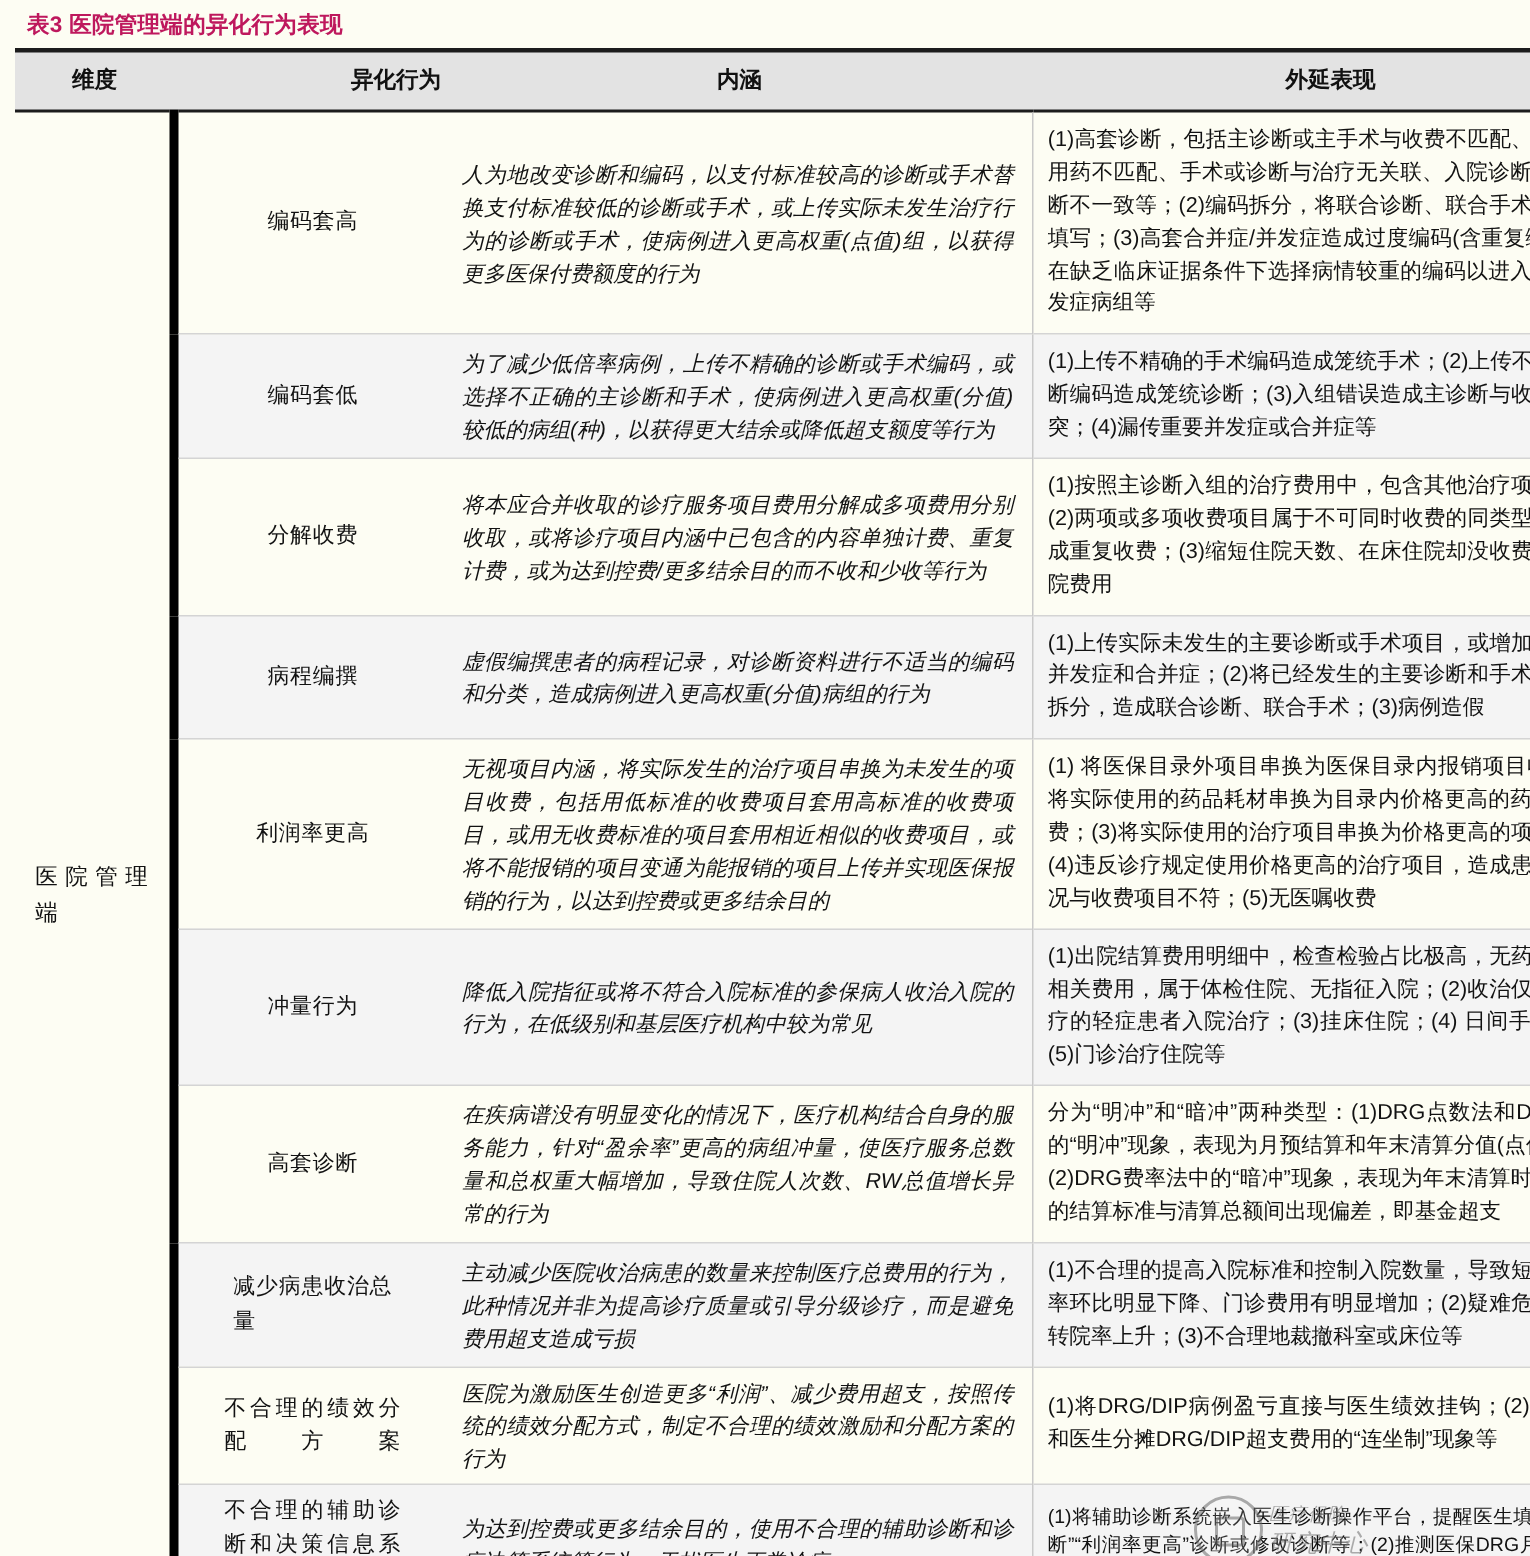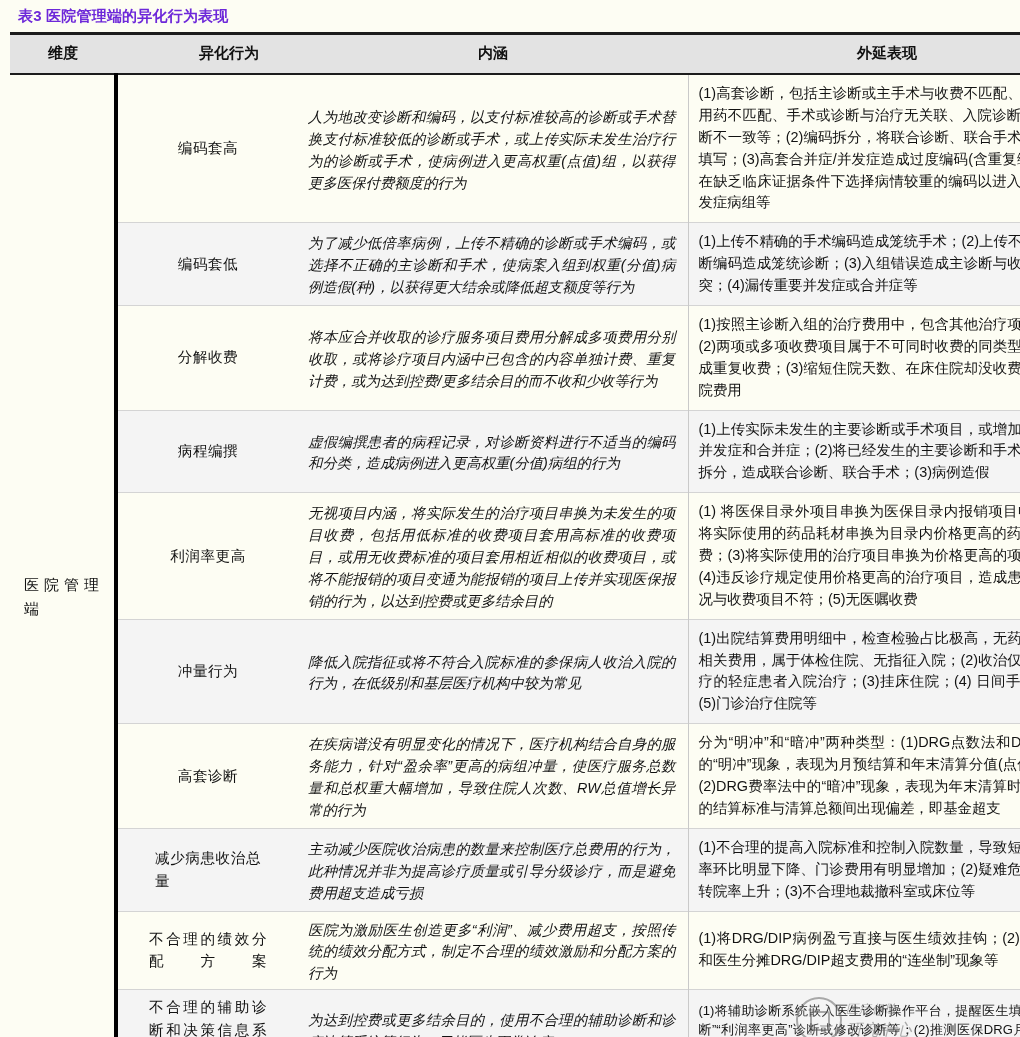--- a/index.html
+++ b/index.html
@@ -16,42 +16,42 @@
     box-sizing:border-box;
     background:#fdfdf3;
     position:relative;
     overflow:hidden;
   }
   .caption{
     font-size:15px;
     font-weight:bold;
     padding:7px 0 6px 18px;
     letter-spacing:.2px;
-    color:#6d28d9;
+    color:#be185d;
   }
   table.tbl{
     width:1000px;
     margin:0 10px;
     border-collapse:collapse;
     table-layout:fixed;
     border-top:3px solid #1c1c1c;
     border-bottom:3px solid #1c1c1c;
   }
   table.tbl thead th{
     background:#e3e3e3;
     border-bottom:2px solid #1c1c1c;
     font-size:15px;
     font-weight:bold;
     padding:9px 4px 10px 4px;
     text-align:center;
     vertical-align:middle;
     color:#111;
   }
   table.tbl thead th.c1{ text-align:center; }
-  table.tbl thead th.c2{ text-align:center; padding-left:48px;}
+  table.tbl thead th.c2{ text-align:right; padding-left:48px;}
   table.tbl thead th.c3{ text-align:center; }
   table.tbl thead th.c4{ text-align:center; }
   td{
     font-size:14.4px;
     line-height:1.52;
     vertical-align:middle;
     padding:7px 8px;
     color:#121212;
     border:0;
   }
@@ -98,21 +98,21 @@
     font-style:italic;
   }
   td.ext{
     width:390px;
     text-align:justify;
     text-justify:inter-ideograph;
     padding:8px 6px 8px 10px;
     vertical-align:middle;
     border-left:1px solid #c9c9c9;
   }
-  td.sepleft{ border-left:4px solid #000000; }
+  td.sepleft{ border-left:6px solid #000000; }
   tr.rowline td{ border-top:1px solid #d4d4d4; }
   .small{ font-size:13px; line-height:1.5;}
   
   .watermark{
     position:absolute;
     right:74px;
     bottom:24px;
     width:150px;
     height:60px;
     opacity:.55;
@@ -159,21 +159,21 @@
 
       <tr class="norm">
         <td class="dim" rowspan="10"><span class="dimtext">医院管理端</span></td>
         <td class="beh sepleft"><span class="just">编码套高</span></td>
         <td class="con">人为地改变诊断和编码，以支付标准较高的诊断或手术替换支付标准较低的诊断或手术，或上传实际未发生治疗行为的诊断或手术，使病例进入更高权重(点值)组，以获得更多医保付费额度的行为</td>
         <td class="ext">(1)高套诊断，包括主诊断或主手术与收费不匹配、主诊断和用药不匹配、手术或诊断与治疗无关联、入院诊断与出院诊断不一致等；(2)编码拆分，将联合诊断、联合手术编码拆分填写；(3)高套合并症/并发症造成过度编码(含重复编码)，即在缺乏临床证据条件下选择病情较重的编码以进入合并症并发症病组等</td>
       </tr>
 
       <tr class="alt rowline">
         <td class="beh sepleft"><span class="just">编码套低</span></td>
-        <td class="con">为了减少低倍率病例，上传不精确的诊断或手术编码，或选择不正确的主诊断和手术，使病案入组到权重(分值)病例造假(种)，以获得更大结余或降低超支额度等行为</td>
+        <td class="con">为了减少低倍率病例，上传不精确的诊断或手术编码，或选择不正确的主诊断和手术，使病例进入更高权重(分值)较低的病组(种)，以获得更大结余或降低超支额度等行为</td>
         <td class="ext">(1)上传不精确的手术编码造成笼统手术；(2)上传不精确的诊断编码造成笼统诊断；(3)入组错误造成主诊断与收费项目冲突；(4)漏传重要并发症或合并症等</td>
       </tr>
 
       <tr class="norm rowline">
         <td class="beh sepleft"><span class="just">分解收费</span></td>
         <td class="con">将本应合并收取的诊疗服务项目费用分解成多项费用分别收取，或将诊疗项目内涵中已包含的内容单独计费、重复计费，或为达到控费/更多结余目的而不收和少收等行为</td>
         <td class="ext">(1)按照主诊断入组的治疗费用中，包含其他治疗项目费用；(2)两项或多项收费项目属于不可同时收费的同类型项目，造成重复收费；(3)缩短住院天数、在床住院却没收费以减少住院费用</td>
       </tr>
 
       <tr class="alt rowline">

